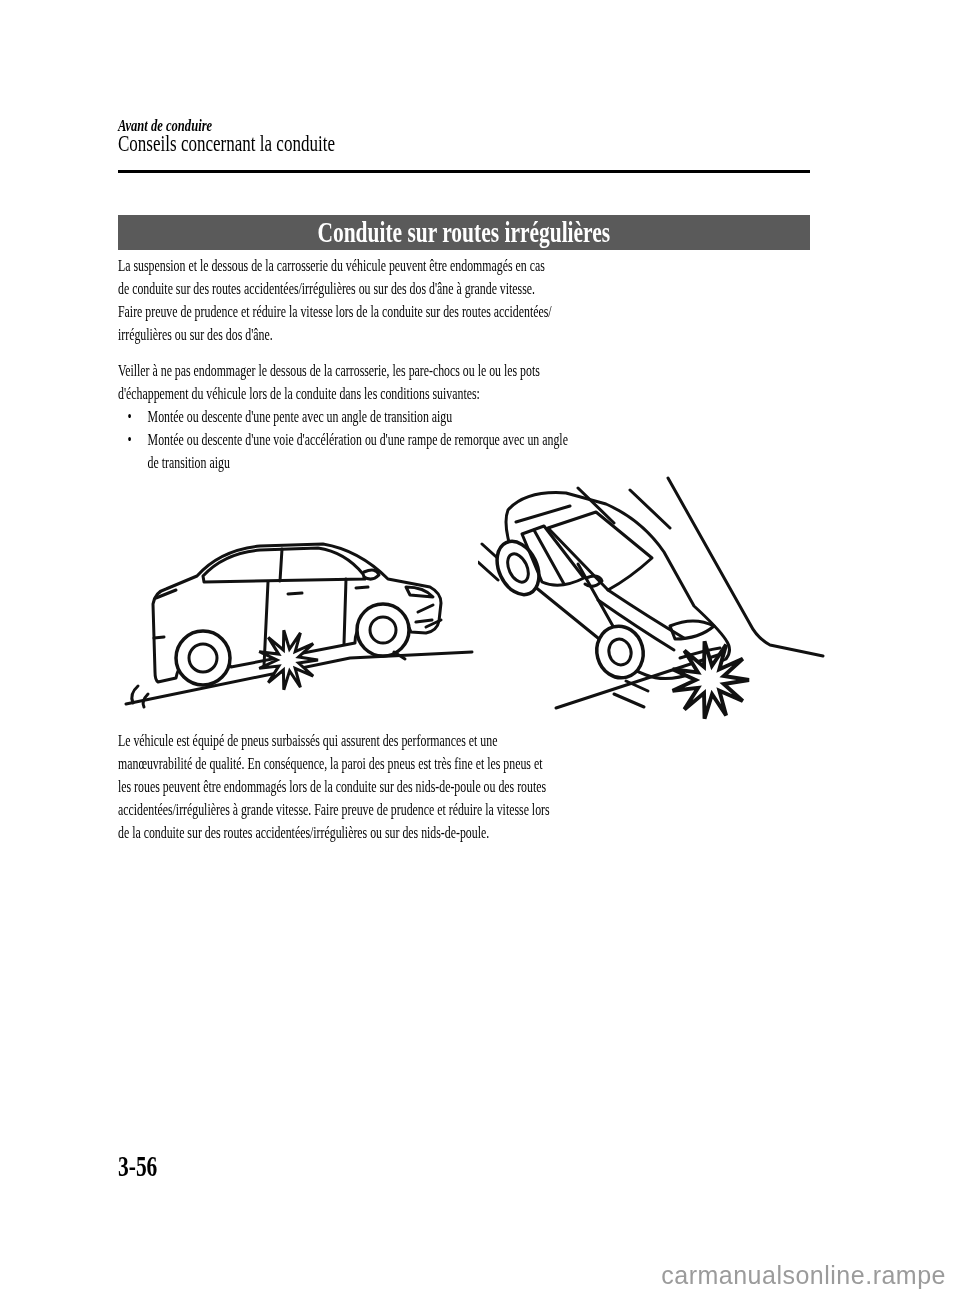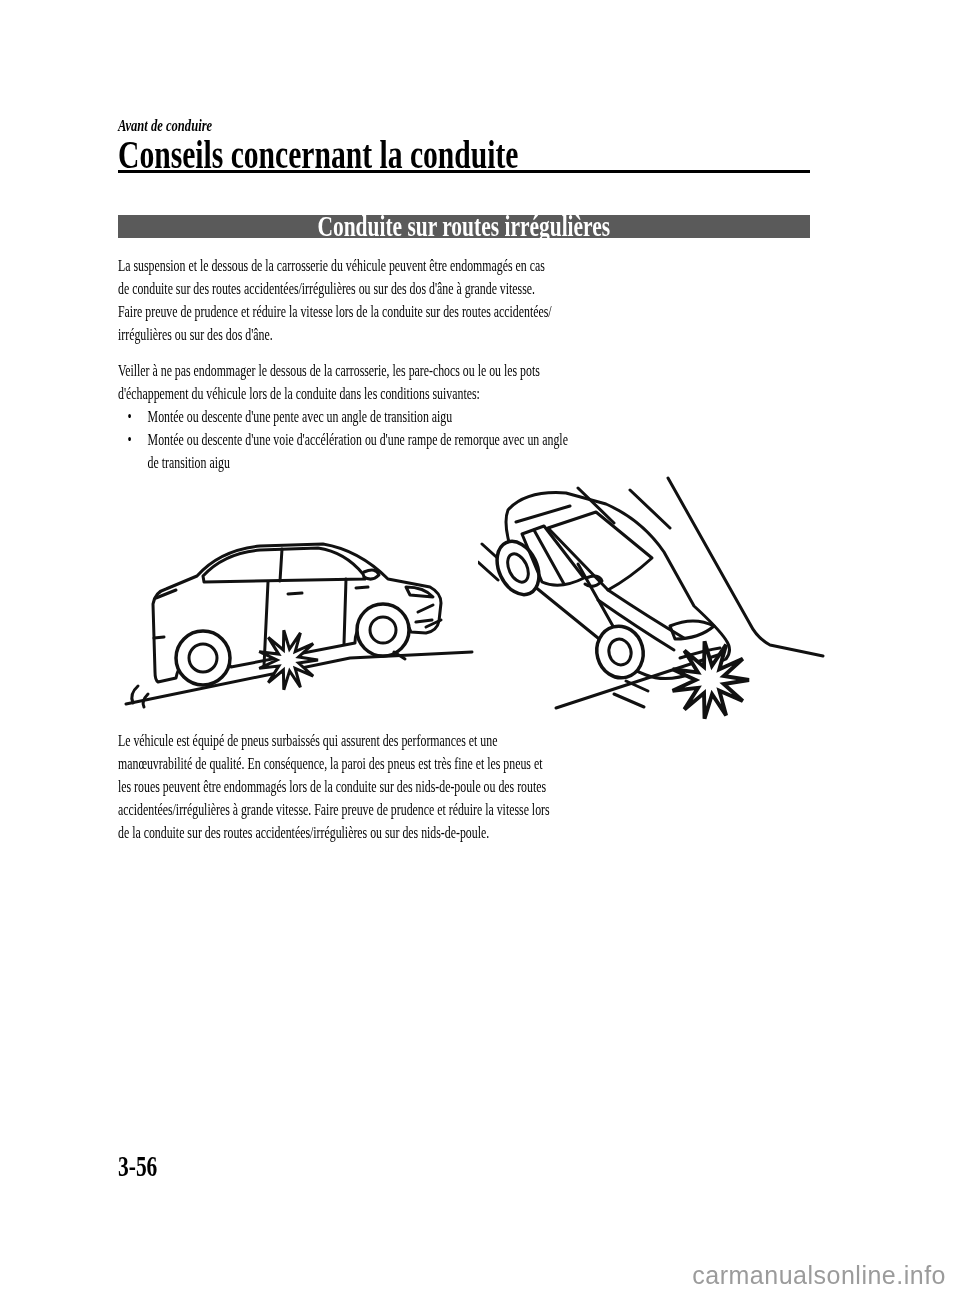--- a/index.html
+++ b/index.html
@@ -3,24 +3,24 @@
 <meta charset="utf-8">
 <style>
   html,body{margin:0;padding:0;}
   body{
     width:960px;height:1295px;position:relative;background:#ffffff;
     font-family:"Liberation Serif","DejaVu Serif",serif;color:#000;overflow:hidden;
   }
   .abs{position:absolute;}
   .squeeze{transform:scaleX(0.74);transform-origin:0 0;white-space:nowrap;}
   .kicker{left:118px;top:116px;font-size:17px;font-weight:bold;font-style:italic;}
-  .title{left:118px;top:131px;font-size:40px;font-weight:bold;}
+  .title{left:118px;top:131px;font-size:23px;font-weight:normal;}
   .rule{left:118px;top:170px;width:692px;height:3px;background:#000;}
   .banner{
-    left:118px;top:215px;width:692px;height:23px;background:#5a5a5a;
+    left:118px;top:215px;width:692px;height:35px;background:#5a5a5a;
     display:flex;align-items:center;justify-content:center;
   }
   .banner-text{
     color:#ffffff;font-size:29px;font-weight:bold;white-space:nowrap;
     transform:scaleX(0.74);transform-origin:center center;line-height:35px;
   }
   .para{left:118px;font-size:16px;line-height:23px;}
   .para .line{height:23px;}
   .bm{display:inline-block;width:40px;padding-left:13px;box-sizing:border-box;}
   .cont{padding-left:40px;}
@@ -119,13 +119,13 @@
     <div class="line">manœuvrabilité de qualité. En conséquence, la paroi des pneus est très fine et les pneus et</div>
     <div class="line">les roues peuvent être endommagés lors de la conduite sur des nids-de-poule ou des routes</div>
     <div class="line">accidentées/irrégulières à grande vitesse. Faire preuve de prudence et réduire la vitesse lors</div>
     <div class="line">de la conduite sur des routes accidentées/irrégulières ou sur des nids-de-poule.</div>
   </div>
 </div>
 
 <div class="abs pagenum">
   <span class="squeeze" style="display:inline-block">3-56</span>
 </div>
-<div class="abs watermark">carmanualsonline.info</div>
+<div class="abs watermark">carmanualsonline.rampe</div>
 
 </body></html>

